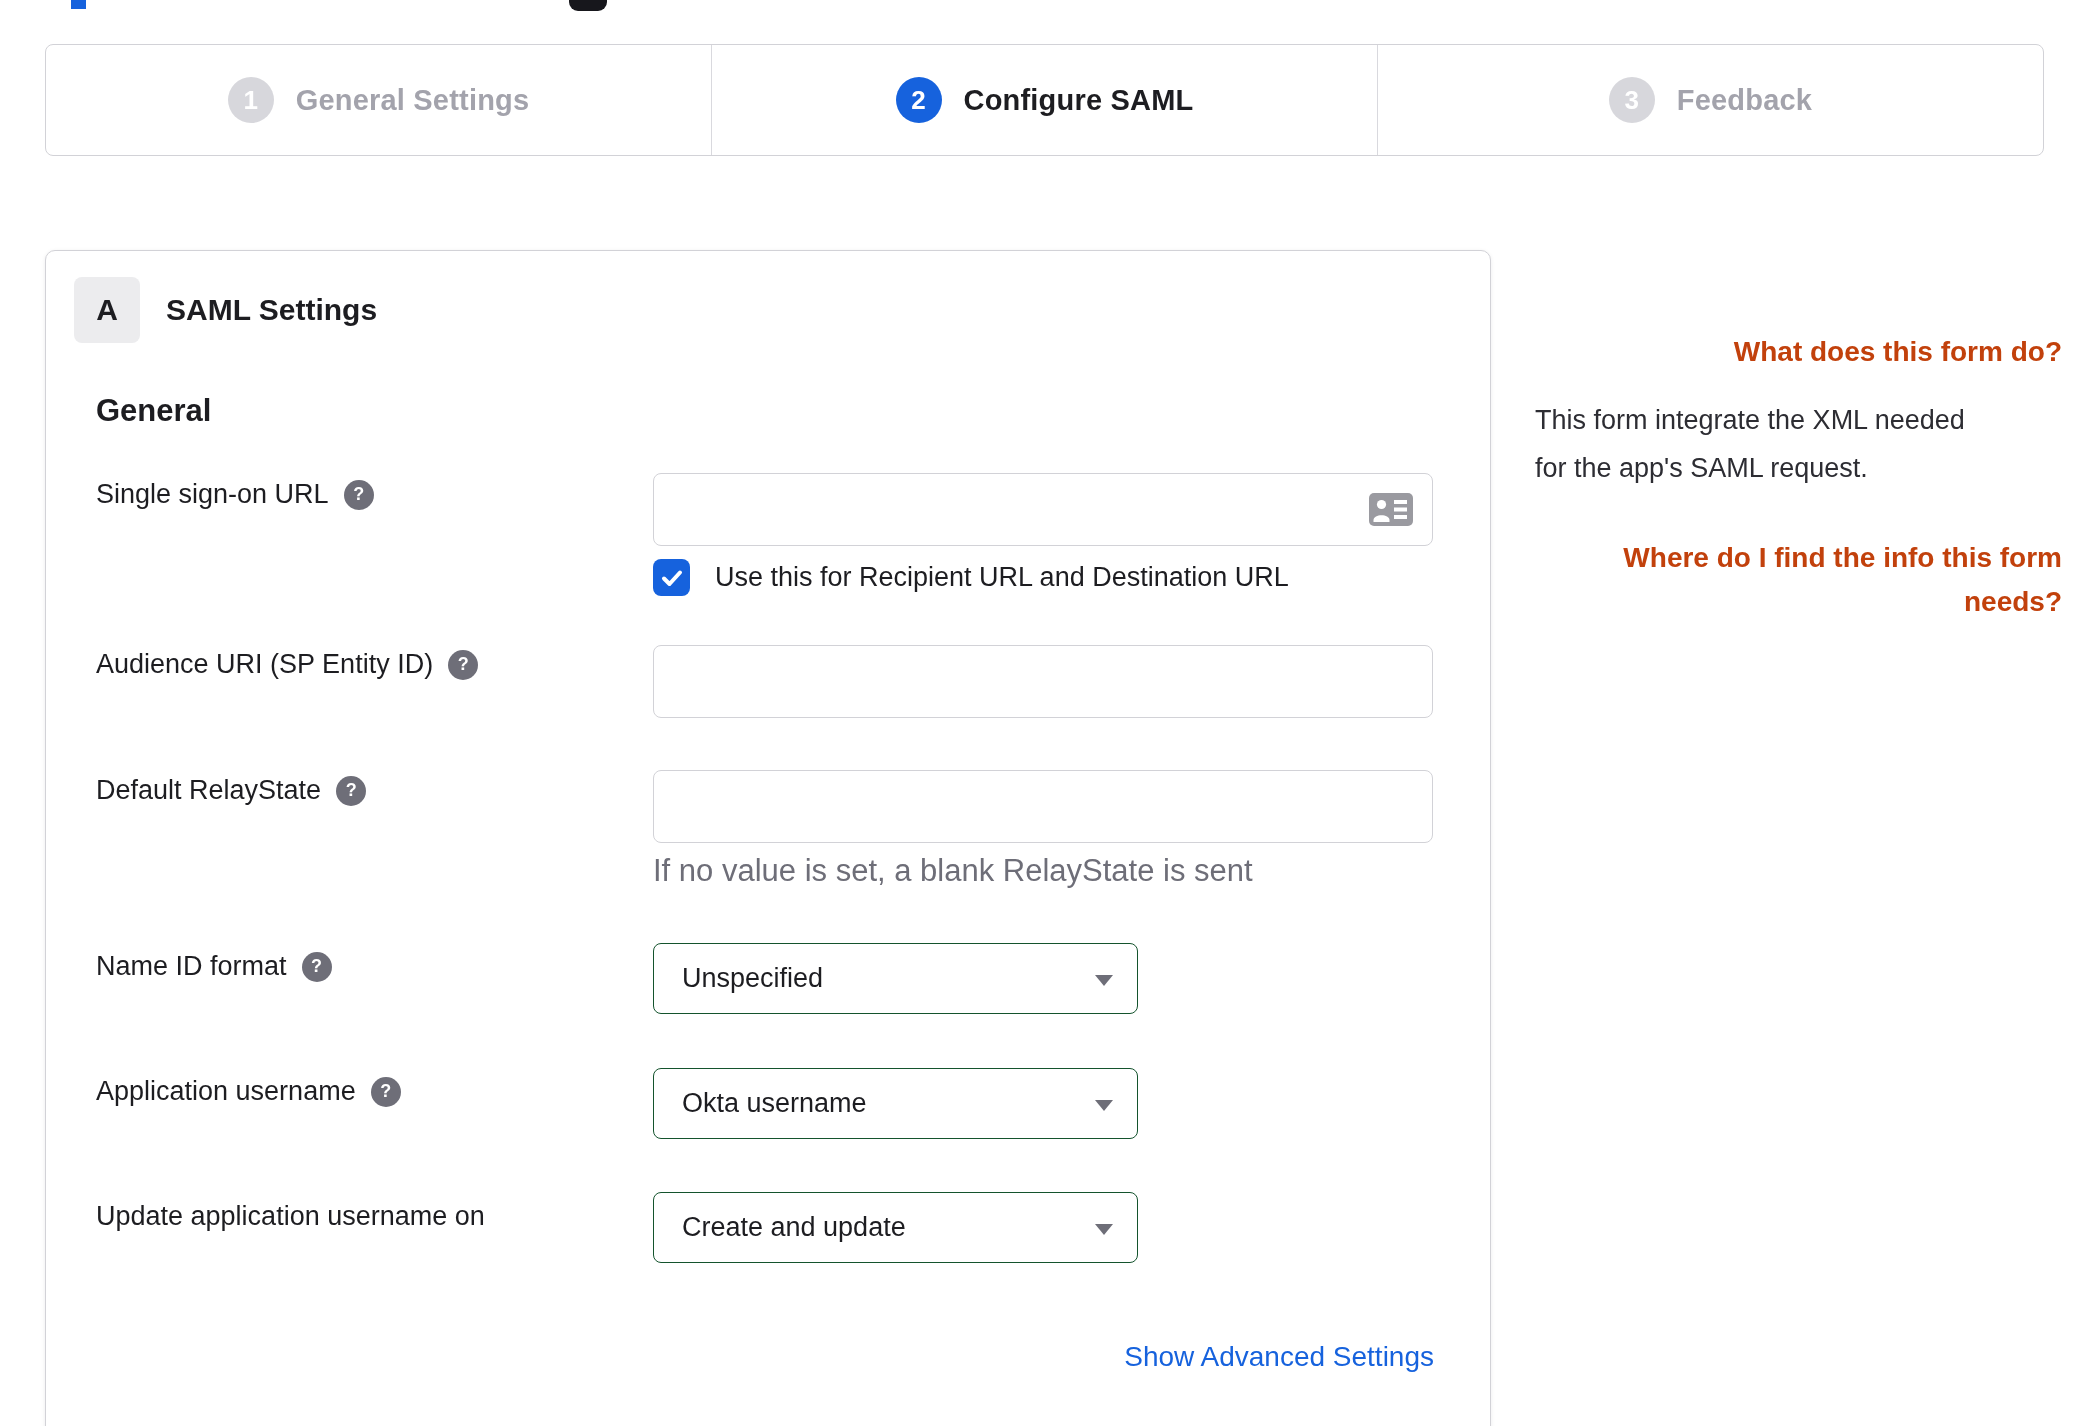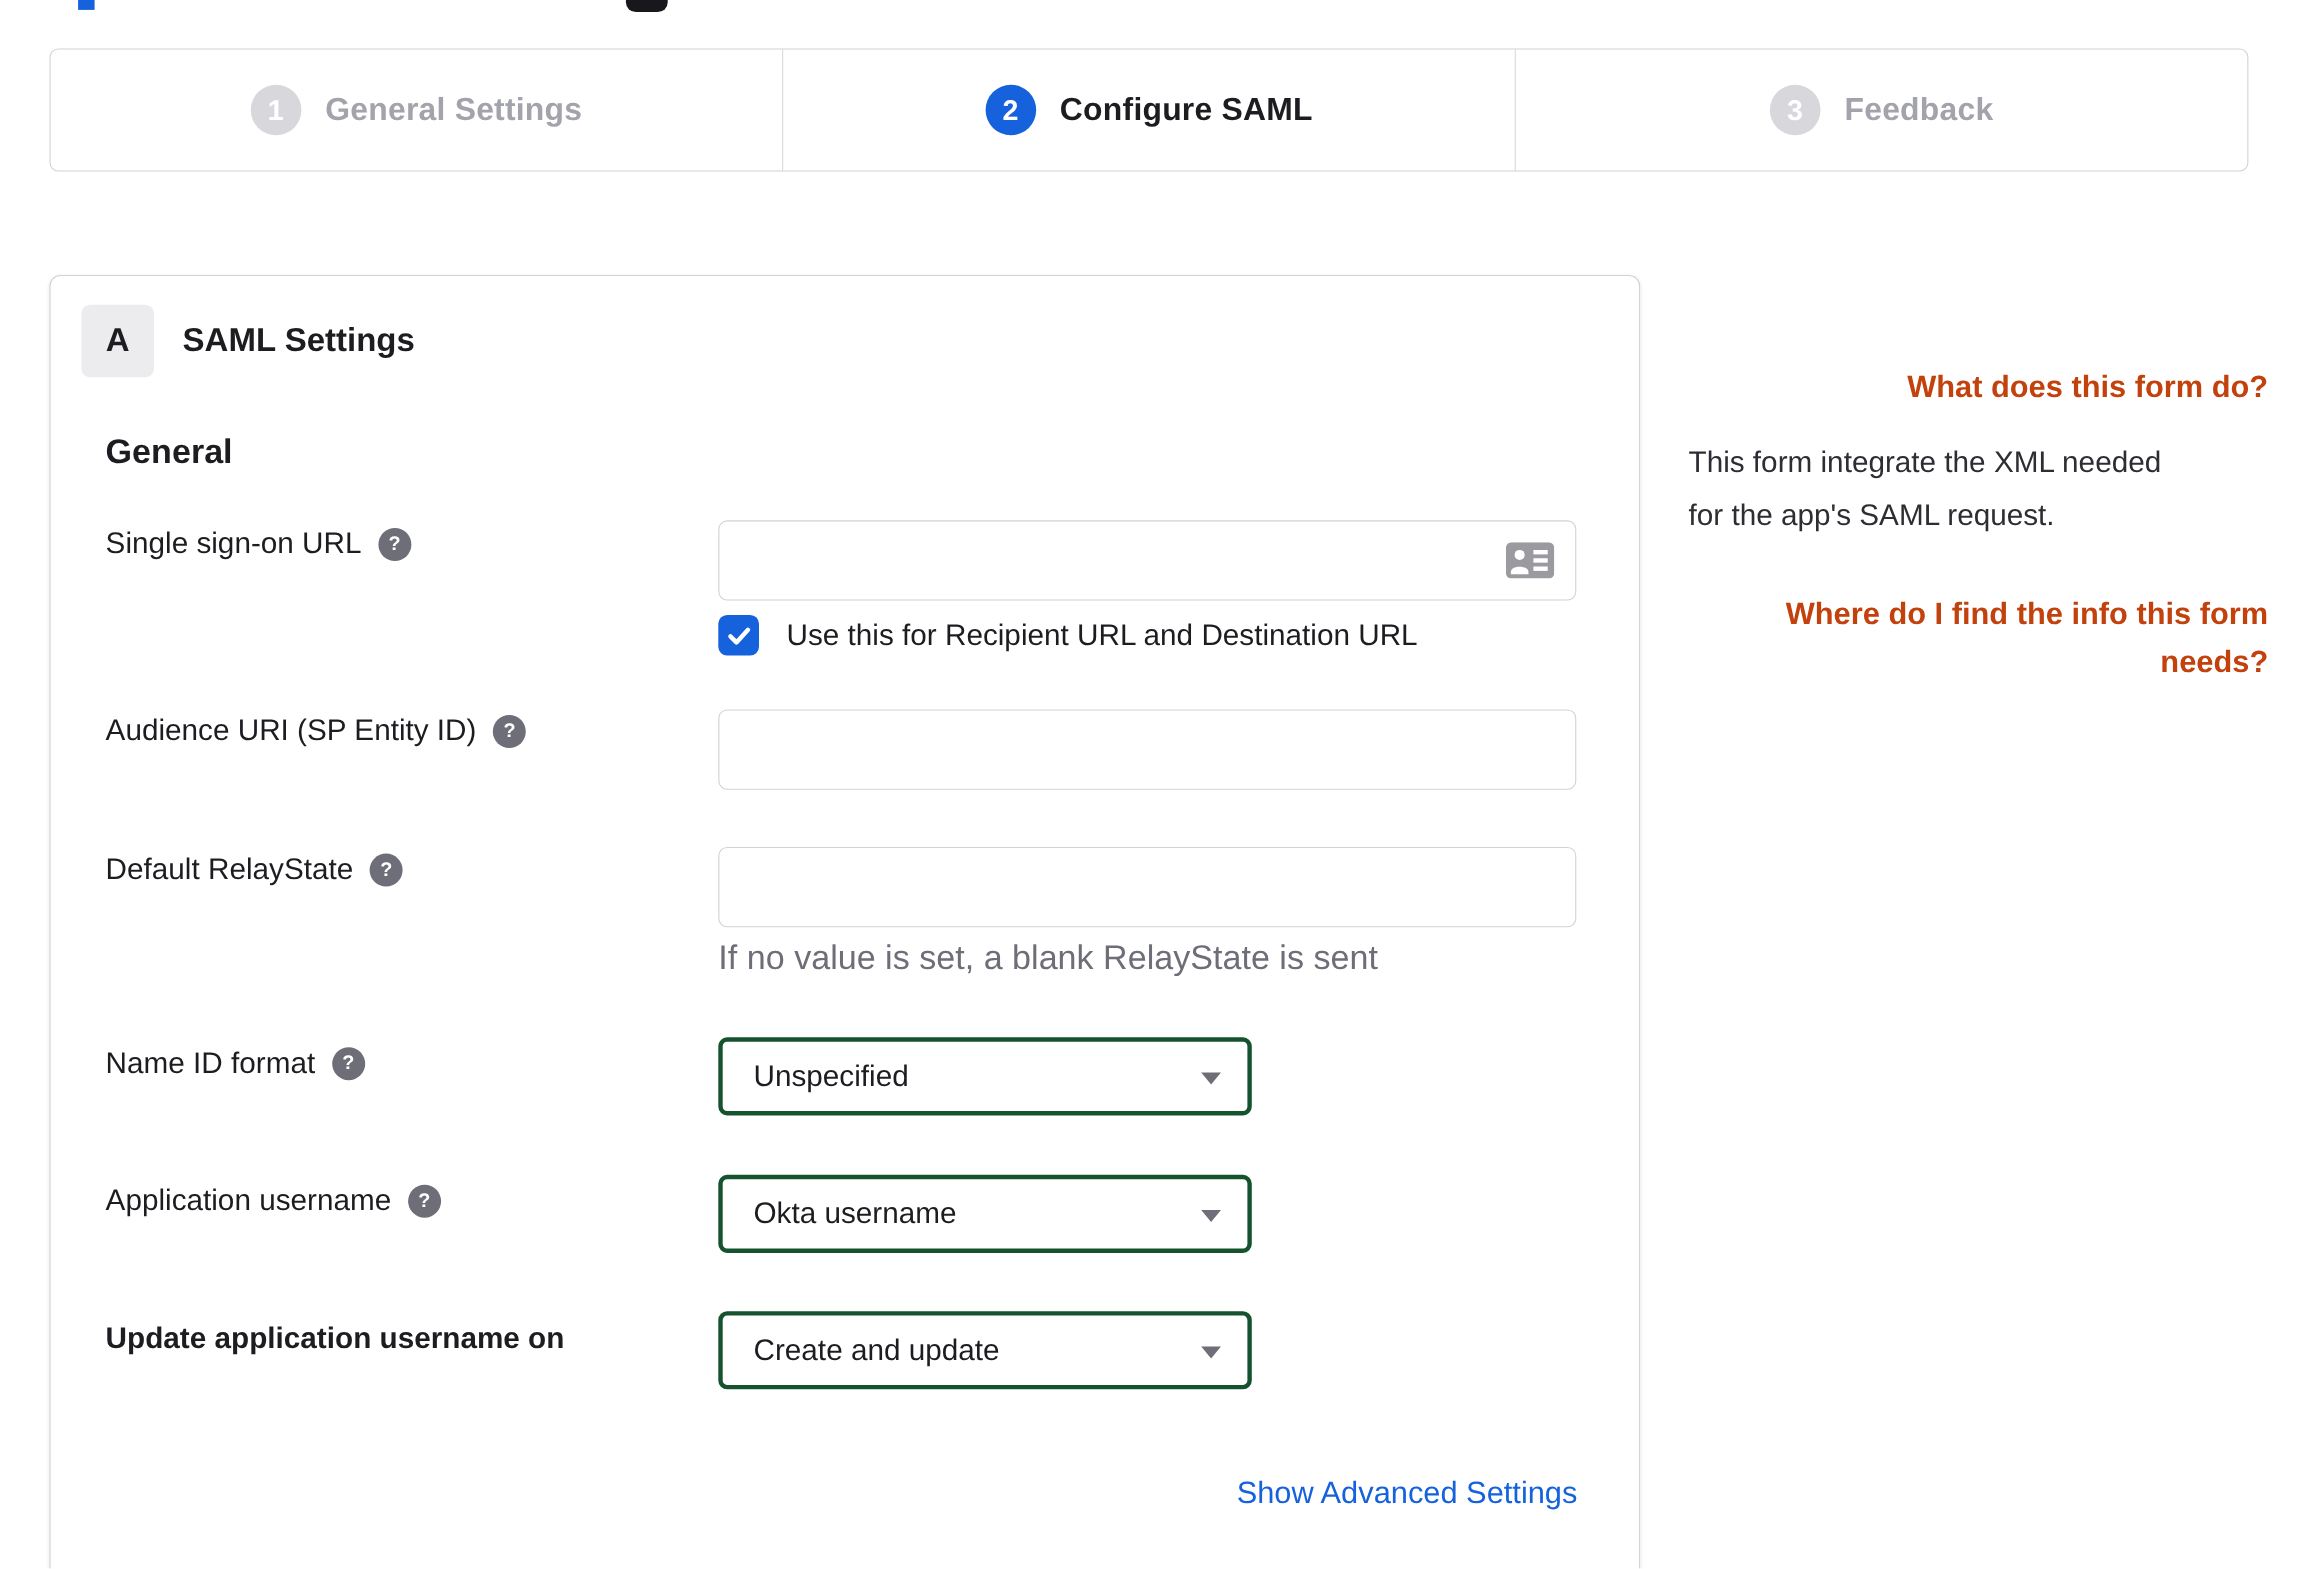--- a/index.html
+++ b/index.html
@@ -44,21 +44,21 @@
   .input-wrap .text-input { position:absolute; left:0; top:0; width:780px; }
   .contact-icon { position:absolute; right:20px; top:20px; width:44px; height:33px; }
 
   .checkbox-row { position:absolute; left:607px; top:308px; display:flex; align-items:center; gap:25px; }
   .checkbox { width:37px; height:37px; background:#1662dd; border-radius:8px; display:flex;
               align-items:center; justify-content:center; }
   .checkbox-label { font-size:27px; color:#1d1d21; }
 
   .helper-text { position:absolute; left:607px; font-size:31px; color:#6e6e78; }
 
-  .select { position:absolute; left:607px; width:485px; height:71px; border:4px solid #14532d;
+  .select { position:absolute; left:607px; width:485px; height:71px; border:1px solid #14532d;
             border-radius:8px; background:#fff; display:flex; align-items:center; padding:0 60px 0 28px;
             font-size:27px; color:#1d1d21; cursor:default; }
   .select .caret { position:absolute; right:24px; top:50%; margin-top:-4px; width:0; height:0;
                    border-left:9px solid transparent; border-right:9px solid transparent;
                    border-top:11px solid #6e6e78; }
 
   .advanced-link { position:absolute; right:56px; top:1090px; font-size:28px; color:#1662dd;
                    text-decoration:none; cursor:pointer; }
 
   
@@ -150,21 +150,21 @@
 
     <div class="field-label" style="top:825px;">
       <span>Application username</span>
       <span class="help-icon">?</span>
     </div>
     <div class="select" style="top:817px;">
       <span>Okta username</span>
       <span class="caret"></span>
     </div>
 
-    <div class="field-label" style="top:950px;font-weight:bold;">
+    <div class="field-label" style="top:950px;">
       <span>Update application username on</span>
     </div>
     <div class="select" style="top:941px;">
       <span>Create and update</span>
       <span class="caret"></span>
     </div>
 
     <a class="advanced-link">Show Advanced Settings</a>
   </div>
 

